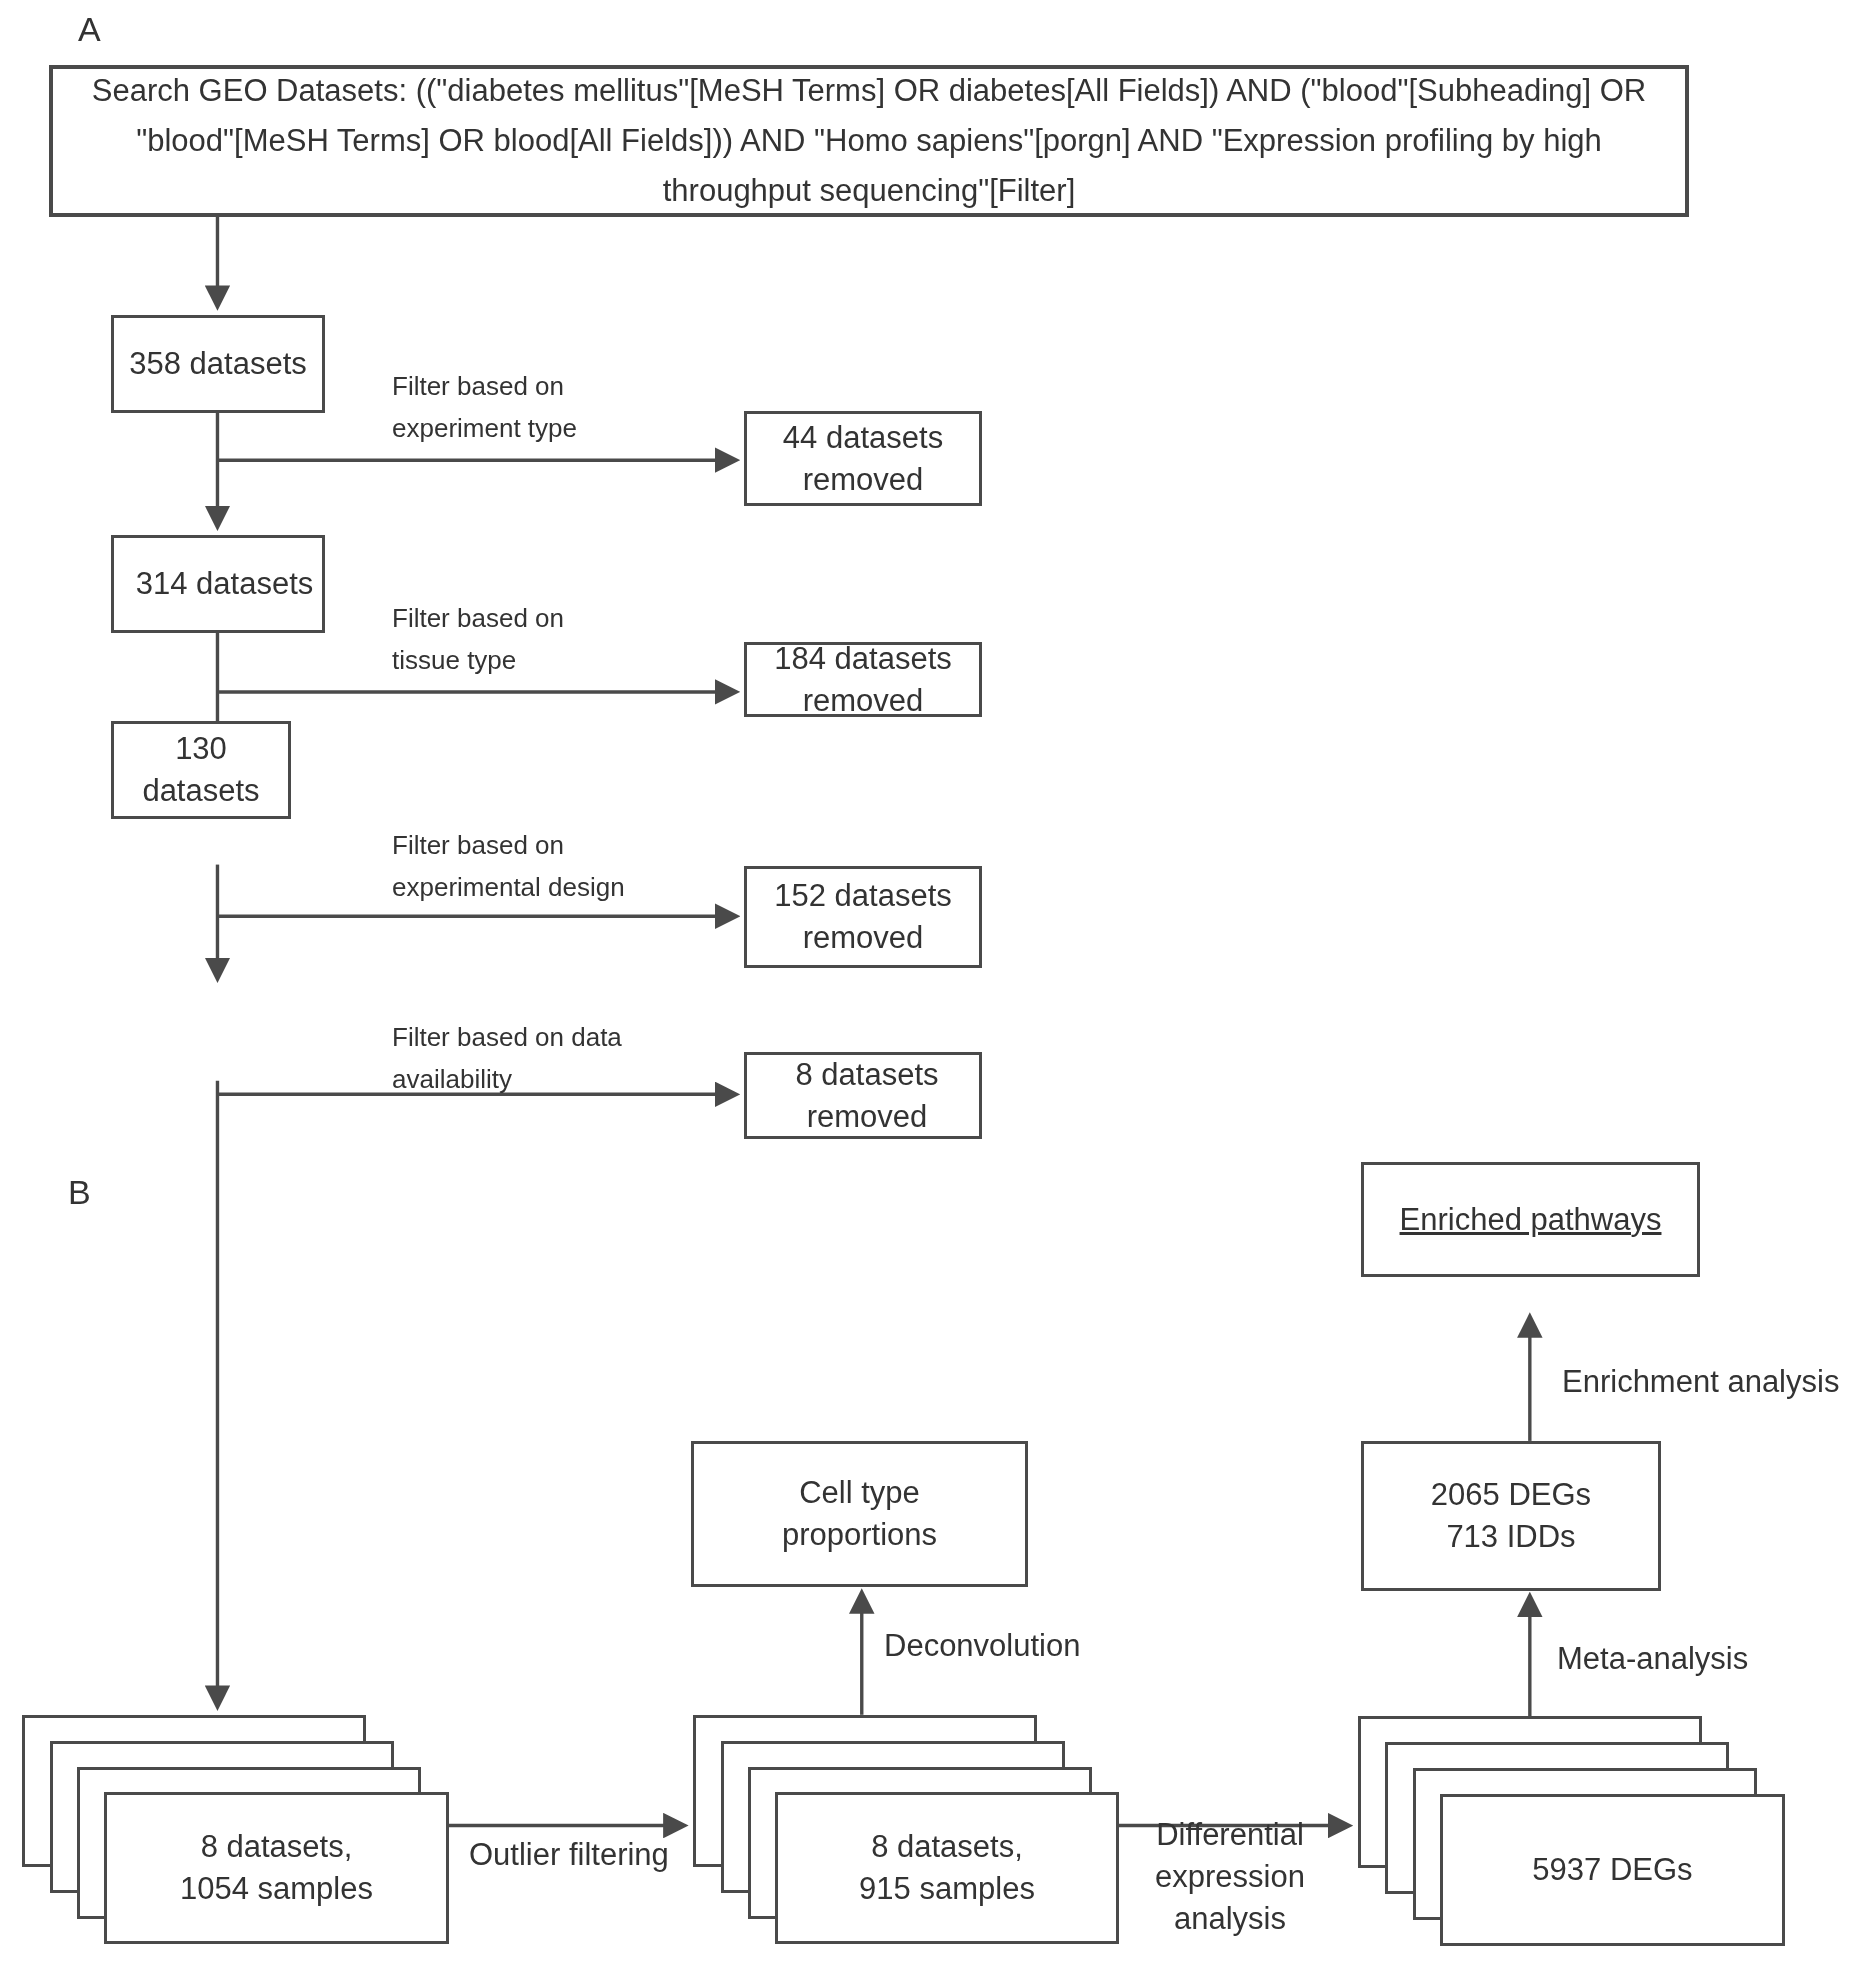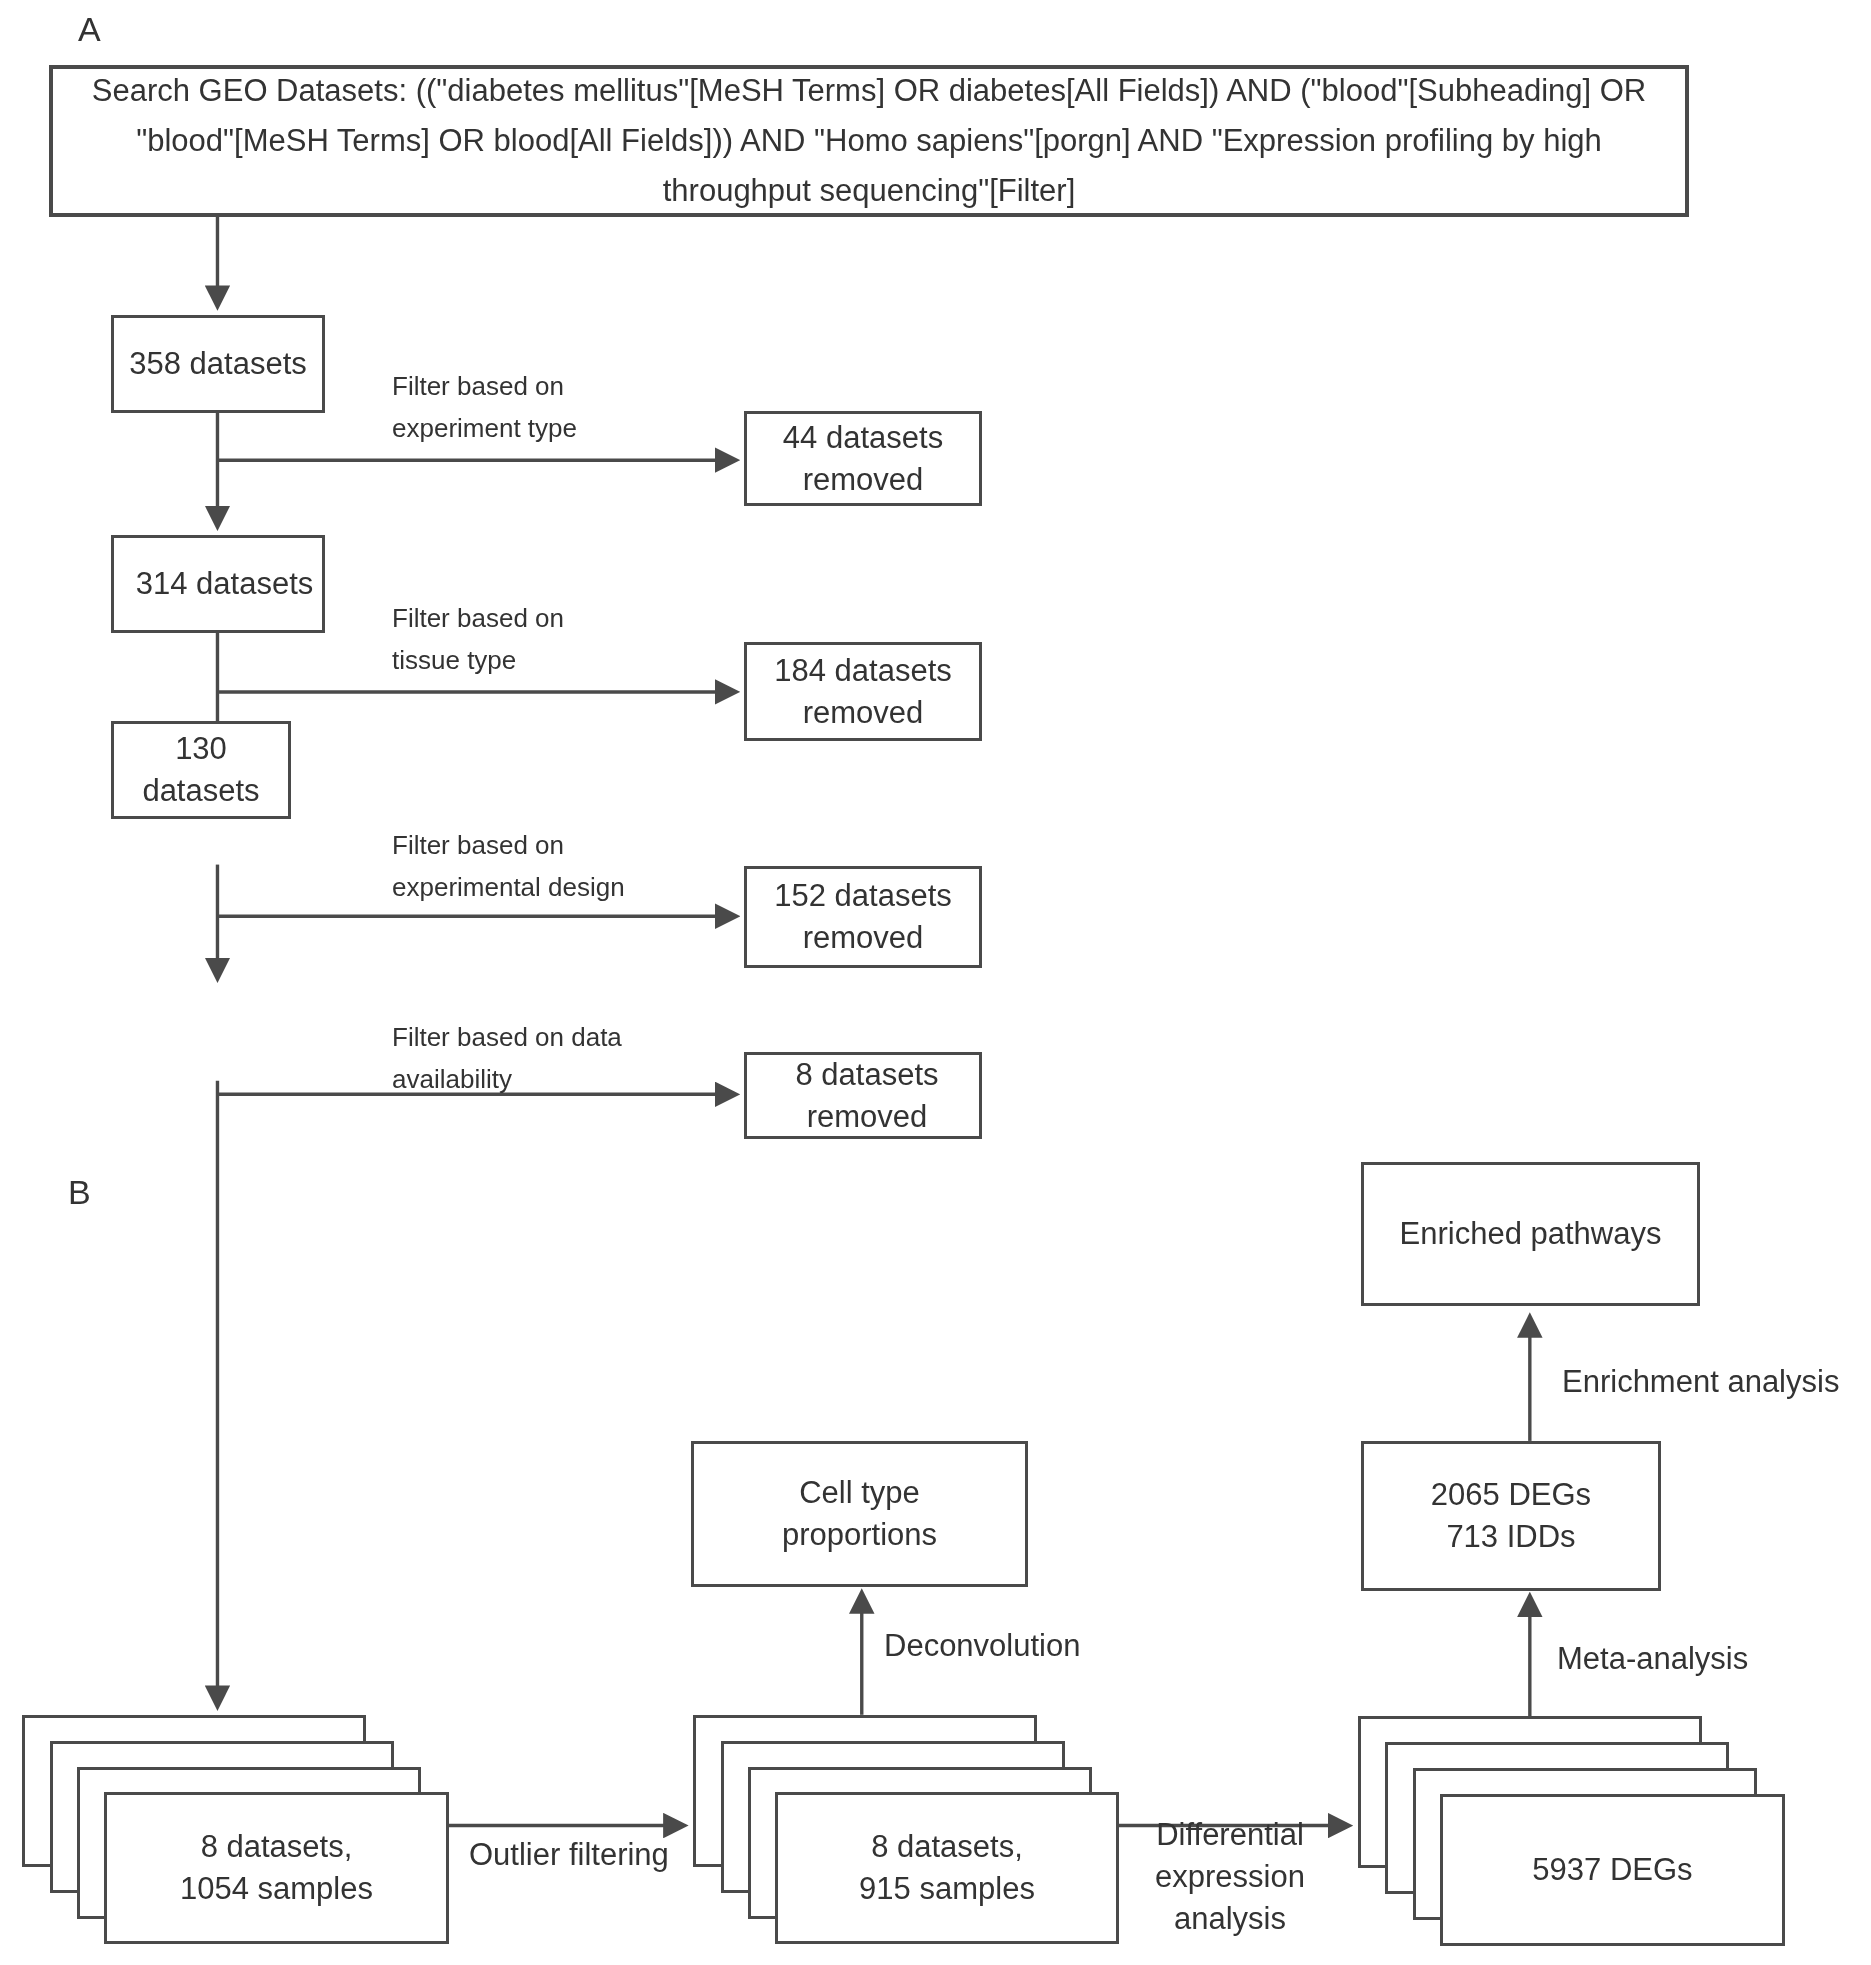--- a/index.html
+++ b/index.html
@@ -55,35 +55,35 @@
 
   <div class="node" style="left:111px;top:315px;width:214px;height:98px;">358 datasets</div>
   <div class="flabel" style="left:392px;top:365px;">Filter based on
 experiment type</div>
   <div class="node" style="left:744px;top:411px;width:238px;height:95px;">44 datasets
 removed</div>
 
   <div class="node" style="left:111px;top:535px;width:214px;height:98px;padding-left:13px;">314 datasets</div>
   <div class="flabel" style="left:392px;top:597px;">Filter based on
 tissue type</div>
-  <div class="node" style="left:744px;top:642px;width:238px;height:99px;">184 datasets
+  <div class="node" style="left:744px;top:642px;width:238px;height:75px;">184 datasets
 removed</div>
 
   <div class="node" style="left:111px;top:721px;width:180px;height:98px;">130 datasets</div>
   <div class="flabel" style="left:392px;top:824px;">Filter based on
 experimental design</div>
   <div class="node" style="left:744px;top:866px;width:238px;height:102px;">152 datasets
 removed</div>
 
   <div class="flabel" style="left:392px;top:1016px;">Filter based on data
 availability</div>
   <div class="node" style="left:744px;top:1052px;width:238px;height:87px;padding-left:8px;">8 datasets
 removed</div>
 
-  <div class="node" style="left:1361px;top:1162px;width:339px;height:144px;">Enriched pathways</div>
+  <div class="node" style="left:1361px;top:1162px;width:339px;height:115px;text-decoration:underline;">Enriched pathways</div>
   <div class="plabel" style="left:1562px;top:1361px;">Enrichment analysis</div>
 
   <div class="node" style="left:691px;top:1441px;width:337px;height:146px;">Cell type
 proportions</div>
   <div class="node" style="left:1361px;top:1441px;width:300px;height:150px;">2065 DEGs
 713 IDDs</div>
 
   <div class="plabel" style="left:884px;top:1625px;">Deconvolution</div>
   <div class="plabel" style="left:1557px;top:1638px;">Meta-analysis</div>
 

